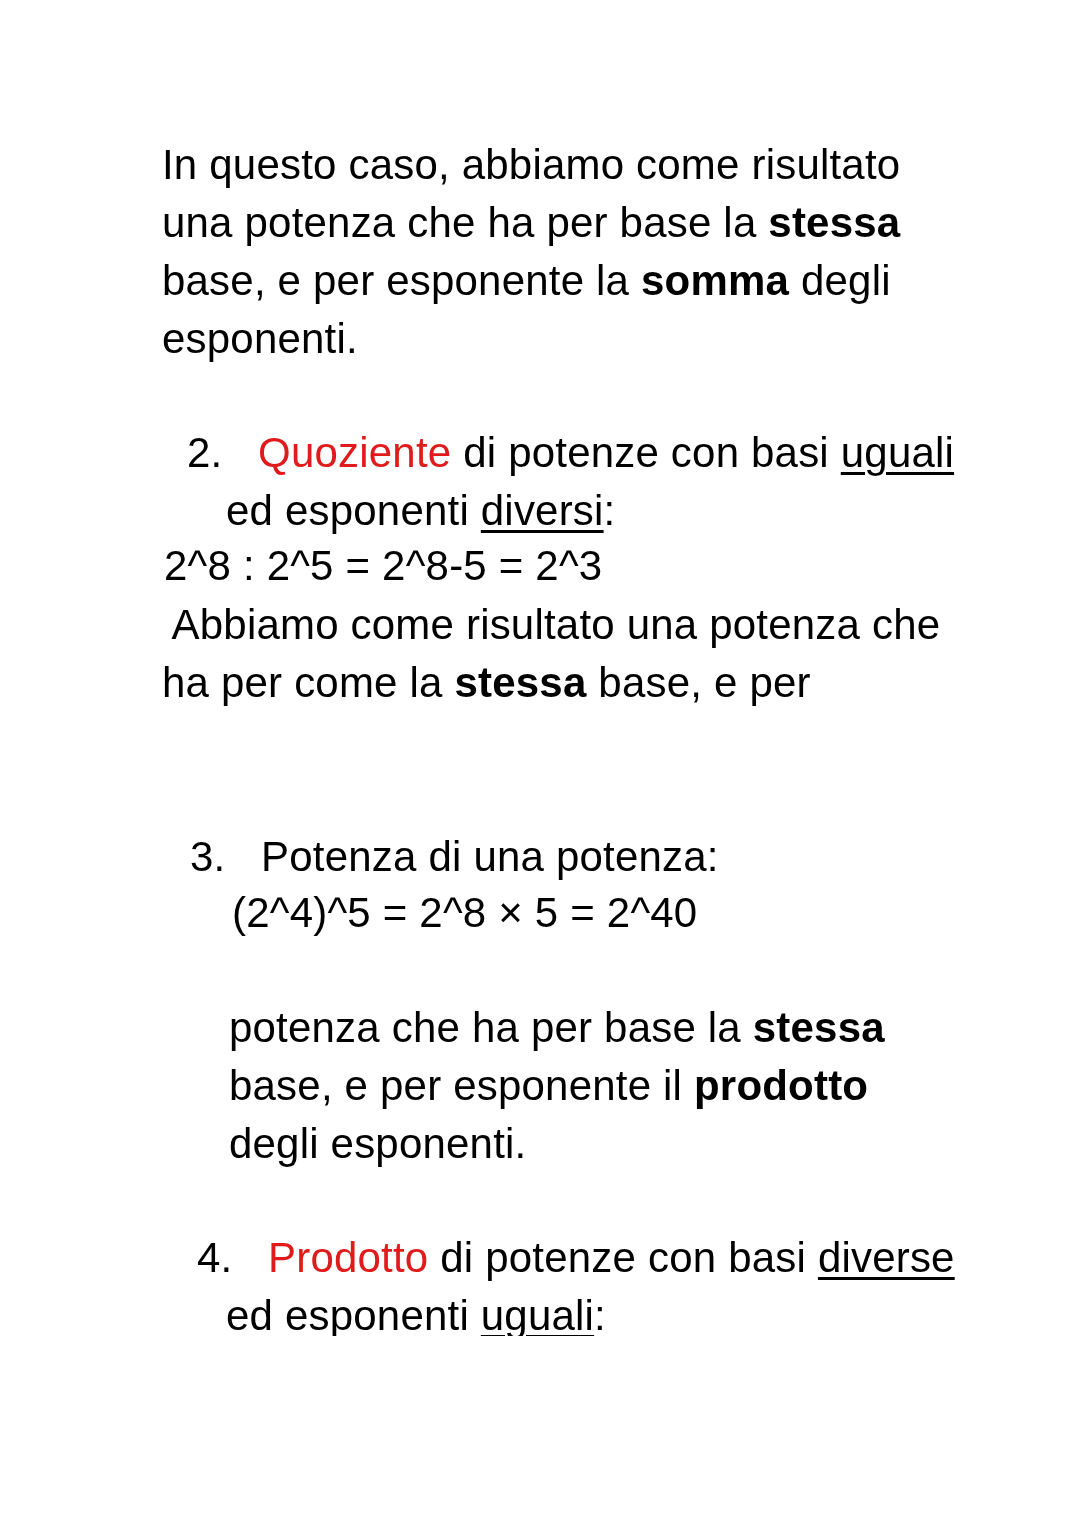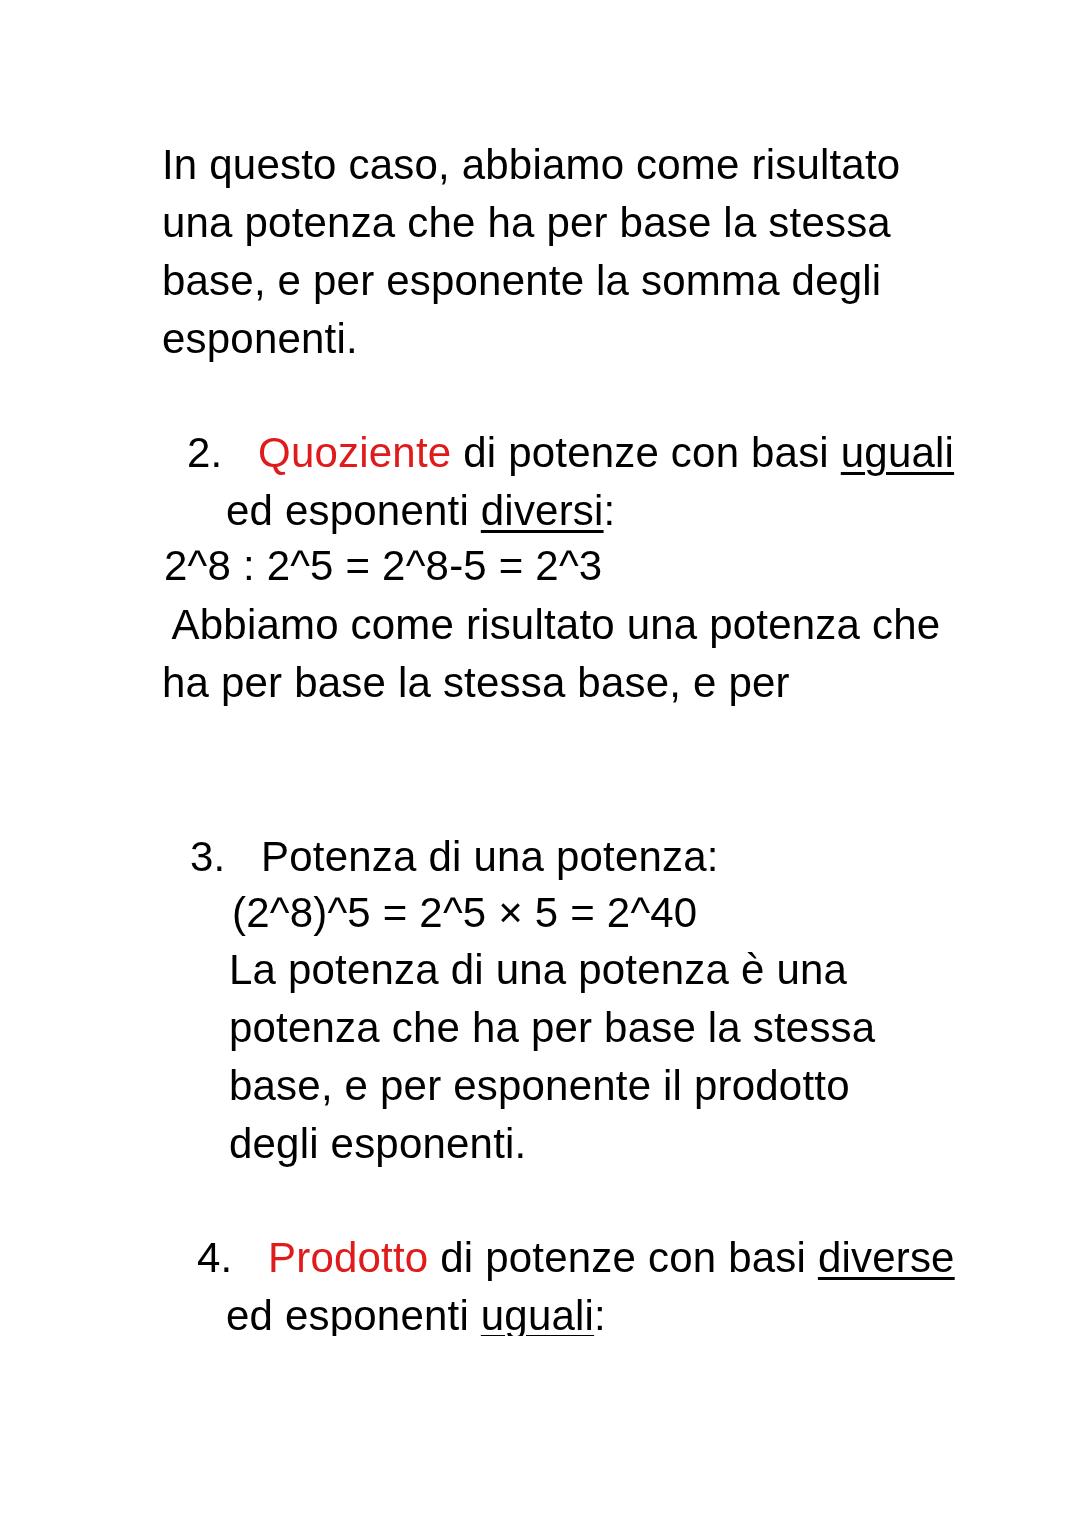--- a/index.html
+++ b/index.html
@@ -16,45 +16,44 @@
     margin-left: 32px;
   }
   .line {
     position: absolute;
     font-size: 42px;
     line-height: 1.2;
     white-space: pre;
     color: var(--ink);
     letter-spacing: 0.2px;
   }
-  .line .b { font-weight: normal; }
+  .line .b { font-weight: bold; }
   .line .u {
     text-decoration: underline;
     text-decoration-thickness: 3px;
     text-underline-offset: 5px;
   }
   .line .red { color: var(--red); }
 </style>
 </head>
 <body>
 
 <div class="page">
   <div class="line" style="top:140px;  left:130px"><span>In questo caso, abbiamo come risultato</span></div>
   <div class="line" style="top:198px;  left:130px"><span>una potenza che ha per base la </span><span class="b">stessa</span></div>
   <div class="line" style="top:314px;  left:130px"><span>esponenti.</span></div>
   <div class="line" style="top:256px;  left:130px"><span>base, e per esponente la </span><span class="b">somma</span><span> degli</span></div>
 
   <div class="line" style="top:428px;  left:155px"><span>2.&nbsp;&nbsp;&nbsp;</span><span class="red">Quoziente</span><span> di potenze con basi </span><span class="u">uguali</span></div>
   <div class="line" style="top:486px;  left:194px"><span>ed esponenti </span><span class="u">diversi</span><span>:</span></div>
   <div class="line" style="top:541px;  left:132px"><span>2^8 : 2^5 = 2^8-5 = 2^3</span></div>
   <div class="line" style="top:600px;  left:130px"><span> Abbiamo come risultato una potenza che</span></div>
-  <div class="line" style="top:658px;  left:130px"><span>ha per base la </span><span class="b">stessa</span><span> base, e per</span></div>
+  <div class="line" style="top:658px;  left:130px"><span>ha per come la </span><span class="b">stessa</span><span> base, e per</span></div>
 
   <div class="line" style="top:832px;  left:158px"><span>3.&nbsp;&nbsp;&nbsp;</span><span>Potenza di una potenza:</span></div>
-  <div class="line" style="top:888px;  left:200px"><span>(2^8)^5 = 2^5 × 5 = 2^40</span></div>
-  <div class="line" style="top:945px;  left:197px"><span>La potenza di una potenza è una</span></div>
+  <div class="line" style="top:888px;  left:200px"><span>(2^4)^5 = 2^8 × 5 = 2^40</span></div>
   <div class="line" style="top:1003px; left:197px"><span>potenza che ha per base la </span><span class="b">stessa</span></div>
   <div class="line" style="top:1061px; left:197px"><span>base, e per esponente il </span><span class="b">prodotto</span></div>
   <div class="line" style="top:1119px; left:197px"><span>degli esponenti.</span></div>
 
   <div class="line" style="top:1233px; left:165px"><span>4.&nbsp;&nbsp;&nbsp;</span><span class="red">Prodotto</span><span> di potenze con basi </span><span class="u">diverse</span></div>
   <div class="line" style="top:1291px; left:194px"><span>ed esponenti </span><span class="u">uguali</span><span>:</span></div>
 </div>
 
 </body></html>

